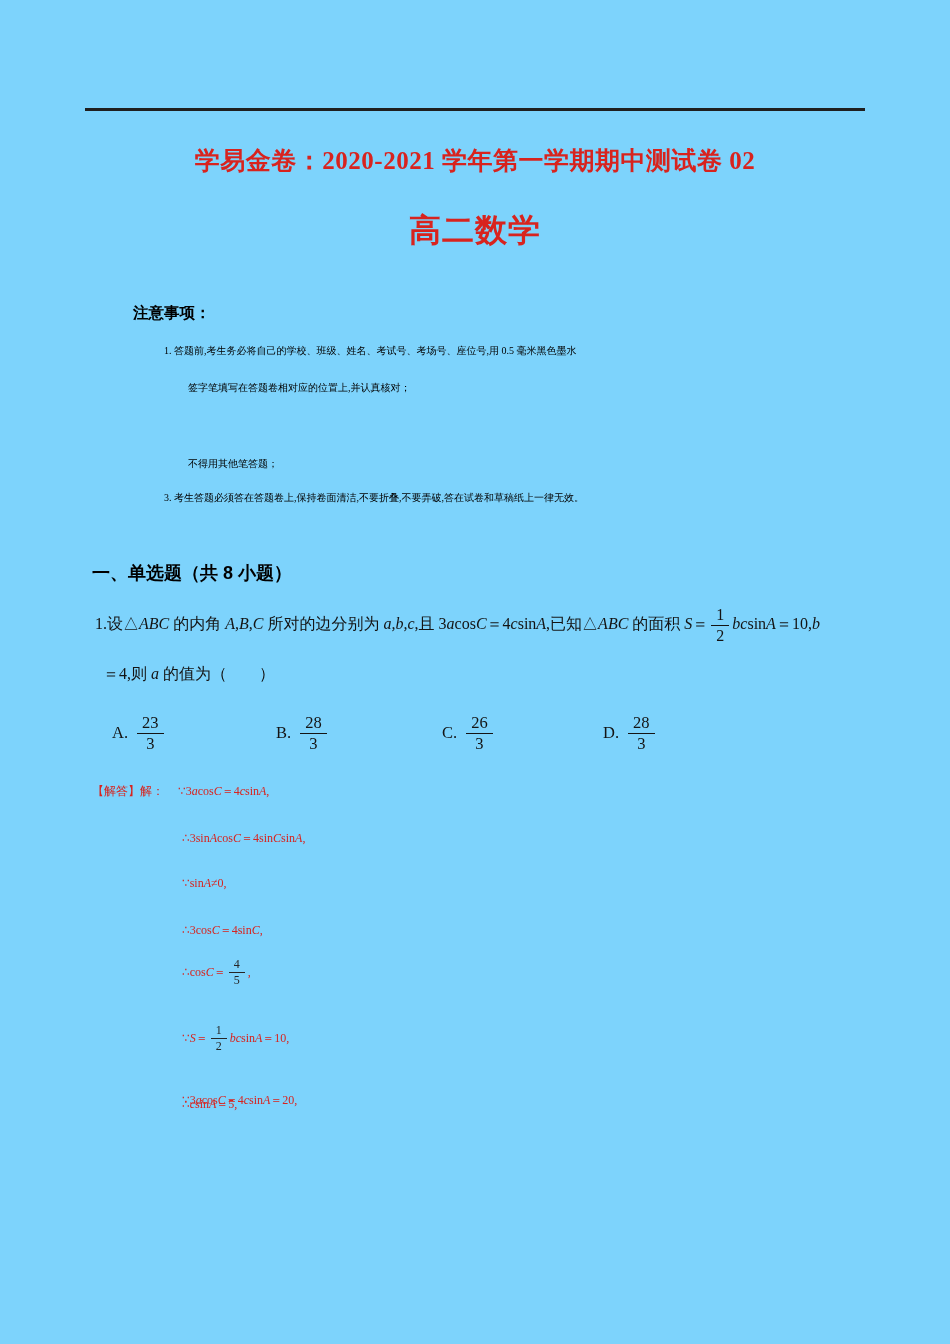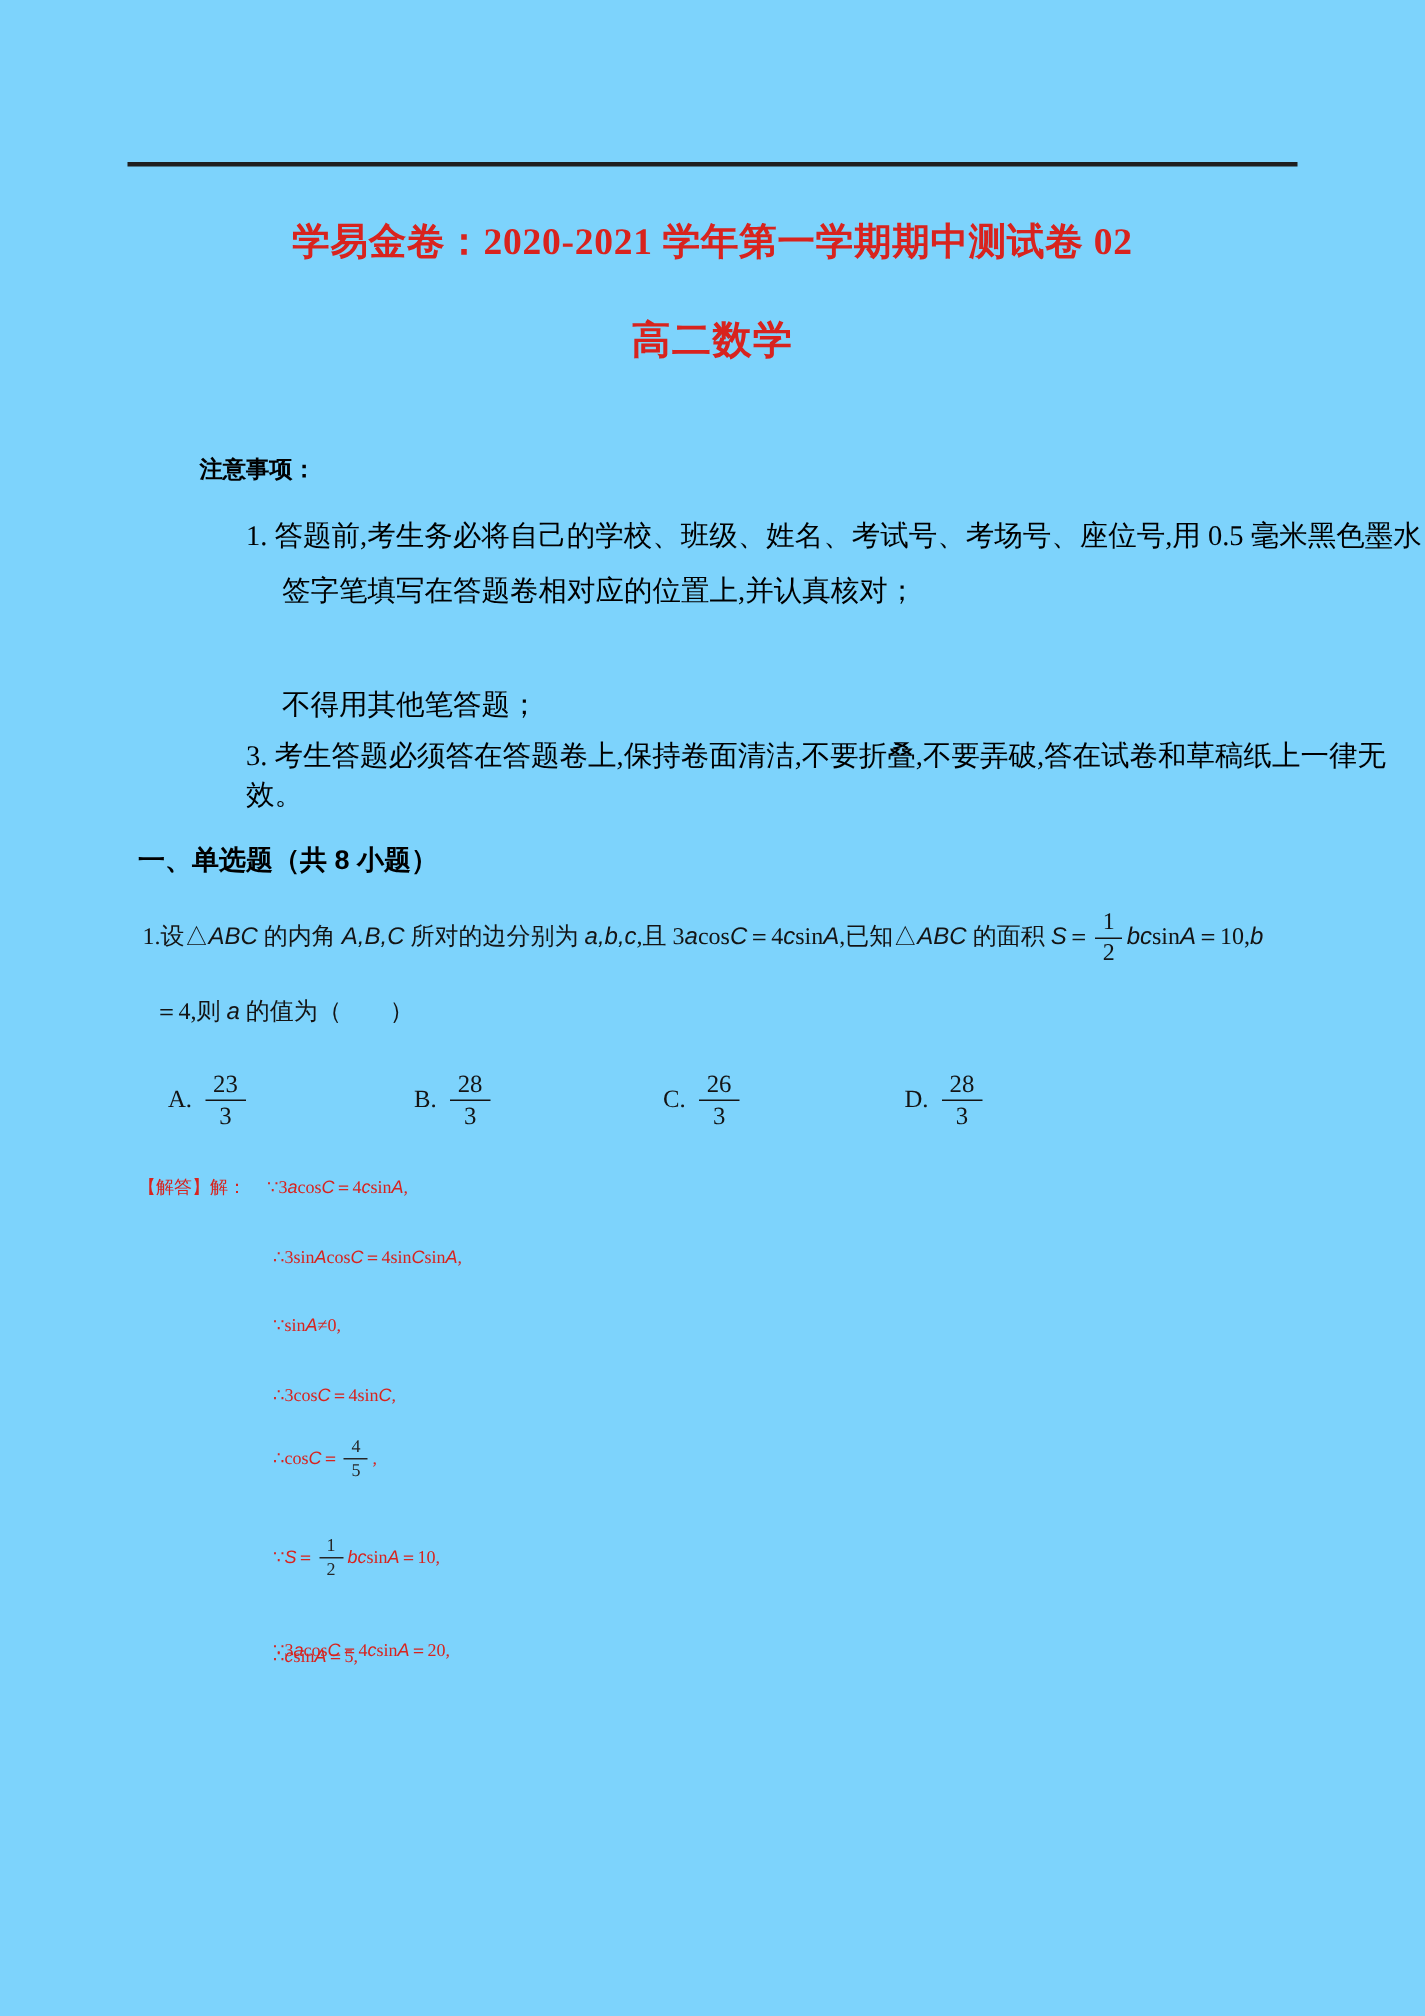--- a/index.html
+++ b/index.html
@@ -6,29 +6,29 @@
     --red:#d8231e; --ink:#1c1c1c; --fracdark:#262626; --rule:#1f1f1f;
   }
   html,body{margin:0;padding:0;background:#ffffff;}
   .page{position:relative;width:950px;height:1344px;background:#7dd3fc;overflow:hidden;
         font-family:"Liberation Sans",sans-serif;color:var(--ink);}
   .abs{position:absolute;}
   .rule{background:var(--rule);height:2.5px;}
   .title{width:100%;text-align:center;font-family:"Liberation Serif",serif;
          font-weight:bold;font-size:25px;color:var(--red);letter-spacing:0.5px;}
   .subtitle{width:100%;text-align:center;font-family:"Liberation Serif",serif;
-            font-weight:bold;font-size:26px;color:var(--red);letter-spacing:1px;}
+            font-weight:bold;font-size:32px;color:var(--red);letter-spacing:1px;}
   .intro{font-size:15.5px;color:#000;}
   .notice-head{font-size:15.5px;font-weight:bold;color:#000;text-align:right;}
-  .kai{font-family:"Liberation Serif",serif;font-size:19px;color:#000;}
+  .kai{font-family:"Liberation Serif",serif;font-size:10px;color:#000;}
   .section-head{font-size:18px;font-weight:bold;color:#000;}
   .q-line{font-family:"Liberation Serif",serif;font-size:16px;color:#141414;}
   .sol-line{font-family:"Liberation Serif",serif;font-size:12px;color:var(--red);}
   .mu{font-family:"Liberation Serif",serif;font-style:normal;}
-  .mi{font-family:Liberation Sans, sans-serif;font-style:italic;}
+  .mi{font-family:Liberation Serif, serif;font-style:italic;}
   .zh{font-style:normal;}
   .gap{margin-left:14px;}
   .frac{display:inline-block;text-align:center;vertical-align:middle;
         font-family:"Liberation Serif",serif;line-height:1.12;margin:0 3px;}
   .frac .num{display:block;padding:0 5px 1px;border-bottom:1.6px solid currentColor;}
   .frac .den{display:block;padding:1px 5px 0;}
   .frac.dark{color:var(--fracdark);}
   .option{font-family:"Liberation Serif",serif;font-size:16.5px;color:#141414;}
   .option .frac{margin-left:9px;}
 </style>

